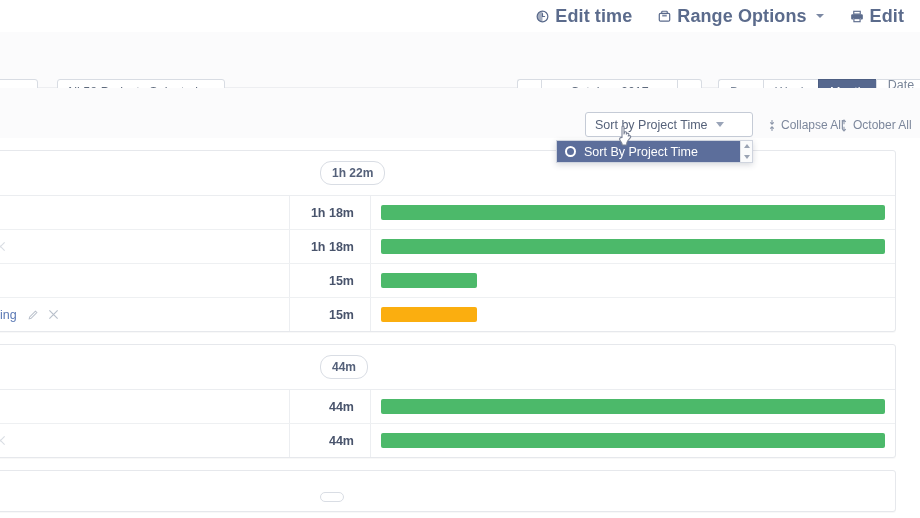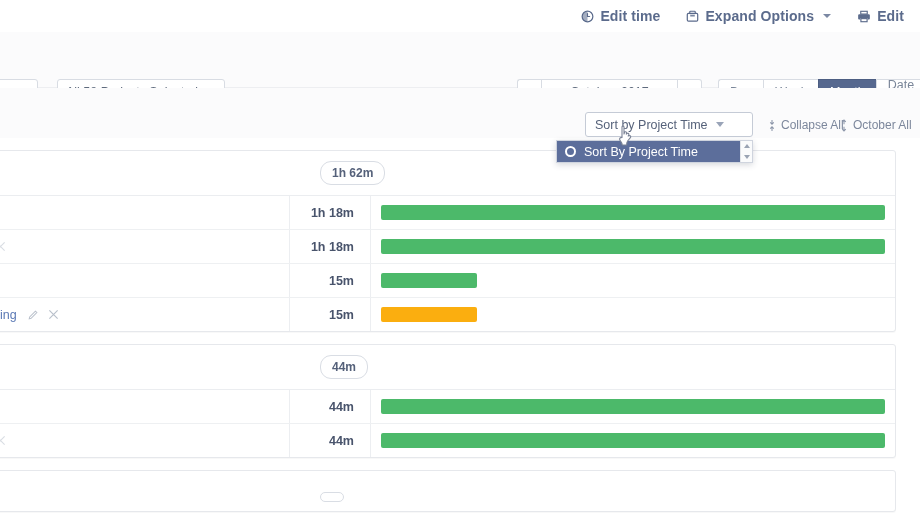--- a/index.html
+++ b/index.html
@@ -14,21 +14,21 @@
 
   
   .topbar{
     position:absolute;left:0;top:0;width:920px;height:32px;
     background:#ffffff;
     display:flex;align-items:center;justify-content:flex-end;
     padding-right:16px;box-sizing:border-box;
   }
   .topact{
     display:flex;align-items:center;gap:6px;
-    margin-left:26px;color:#5b6b8c;font-size:14px;font-weight:bold;
+    margin-left:26px;color:#5b6b8c;font-size:18px;font-weight:bold;
     cursor:pointer;white-space:nowrap;
   }
   .topact .lbl{letter-spacing:.1px;}
   .ico{display:inline-flex;align-items:center;justify-content:center;}
   .caret-sm{
     width:0;height:0;border-left:4px solid transparent;border-right:4px solid transparent;
     border-top:4px solid #7b88a3;margin-left:3px;
   }
 
   
@@ -176,21 +176,21 @@
     </div>
 
     <div class="topact">
       <span class="ico">
         <svg width="13" height="13" viewBox="0 0 16 16">
             <rect x="1.6" y="4.2" width="12.8" height="9.4" rx="1.4" fill="none" stroke="#5b6b8c" stroke-width="1.5"></rect>
             <rect x="4.6" y="1.6" width="6.8" height="3" rx="1" fill="none" stroke="#5b6b8c" stroke-width="1.4"></rect>
             <rect x="5.2" y="6.4" width="5.6" height="1.5" fill="#5b6b8c"></rect>
           </svg>
       </span>
-      <span class="lbl">Expand Options</span>
+      <span class="lbl">Range Options</span>
       <span class="caret-sm"></span>
     </div>
 
     <div class="topact">
       <span class="ico">
         <svg width="14" height="13" viewBox="0 0 16 16">
             <rect x="4" y="1.6" width="8" height="3.4" fill="none" stroke="#5b6b8c" stroke-width="1.4"></rect>
             <path d="M2.2 5.2 h11.6 a1.4 1.4 0 0 1 1.4 1.4 v4 a1.2 1.2 0 0 1 -1.2 1.2 h-1.6 v-2 h-8.8 v2 h-1.6 a1.2 1.2 0 0 1 -1.2 -1.2 v-4 a1.4 1.4 0 0 1 1.4 -1.4 z" fill="#5b6b8c"></path>
             <rect x="4.2" y="10.6" width="7.6" height="3.8" fill="none" stroke="#5b6b8c" stroke-width="1.4"></rect>
           </svg>
@@ -253,21 +253,21 @@
           <path d="M4 8.4 L4 12.8 M2.1 11 L4 12.9 L5.9 11" stroke="#8a94a8" stroke-width="1.1" fill="none"></path>
         </svg>
     </span>
     <span>October All</span>
   </div>
 
   <div class="cards">
 
     <div class="card">
       <div class="card-head">
-        <span class="pill">1h 62m</span>
+        <span class="pill">1h 22m</span>
       </div>
 
       <div class="row">
         <div class="c-name">
           <span class="nm"></span>
         </div>
         <div class="c-time">1h 18m</div>
         <div class="c-bar">
           <div class="bar green" style="width:100%"></div>
         </div>

